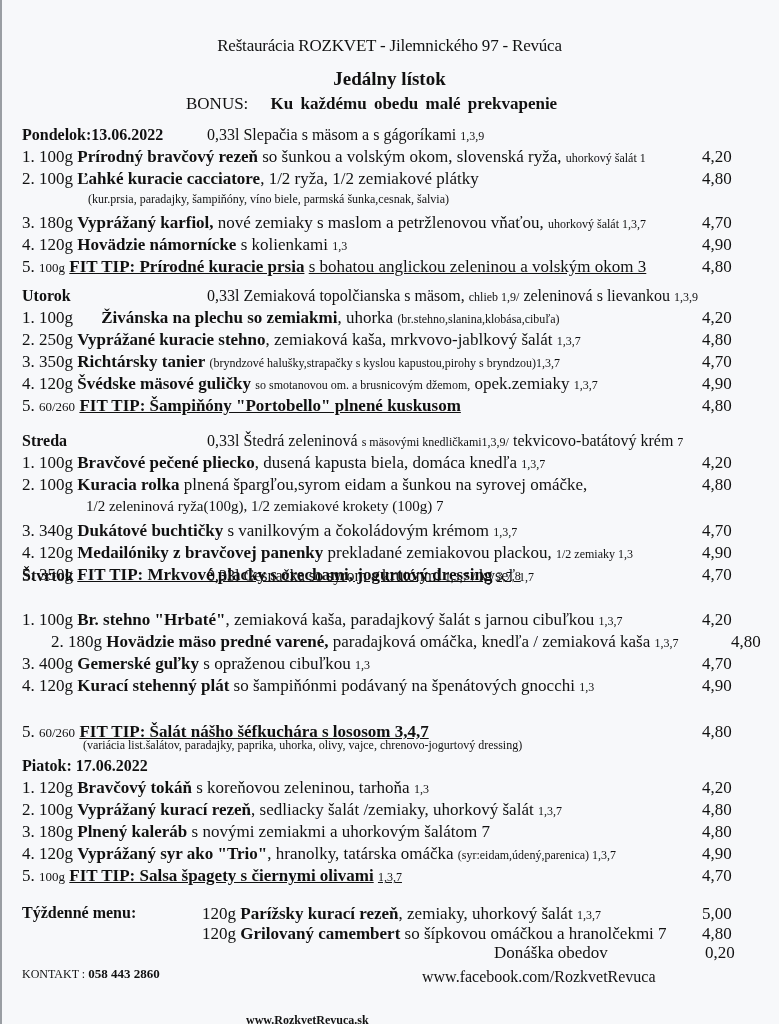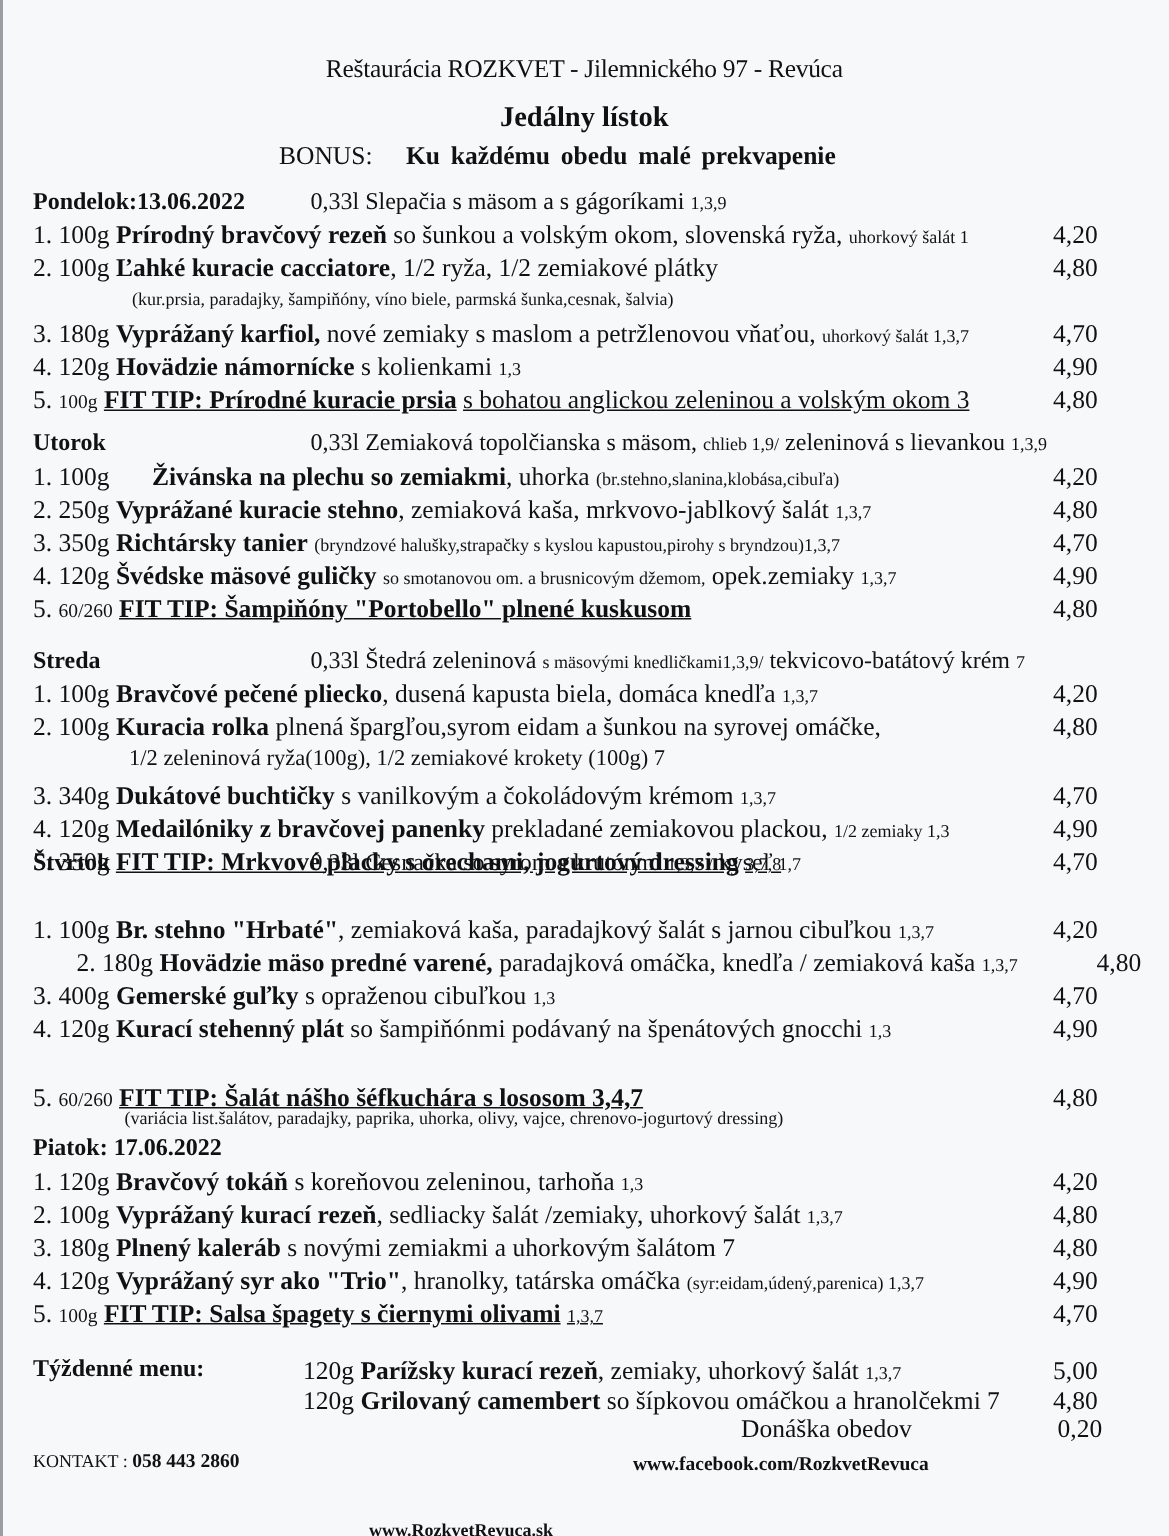--- a/index.html
+++ b/index.html
@@ -31,21 +31,21 @@
   .note { position: absolute; font-size: 12px; white-space: nowrap; }
 
   .weekly-label { left: 22px; top: 904px; font-size: 16px; font-weight: bold; }
   .weekly-row { position: absolute; left: 202px; font-size: 17px; height: 20px; line-height: 20px; white-space: nowrap; }
   .weekly-row .price { position: absolute; left: 500px; top: 0; }
   .delivery { left: 494px; top: 943px; font-size: 17px; }
   .delivery-price { left: 705px; top: 943px; font-size: 17px; }
   .contact { left: 22px; top: 966px; font-size: 12px; }
   .contact b { font-size: 13px; }
   .web { left: 246px; top: 968px; font-size: 12px; font-weight: bold; margin-top: 45px; }
-  .fb { left: 422px; top: 968px; font-size: 13px; font-weight: bold; }
+  .fb { left: 422px; top: 968px; font-size: 16px; font-weight: normal; }
   .scan-edge { position: absolute; left: 0; top: 0; width: 2px; height: 1024px; background: #9a9ea3; }
 </style>
 </head>
 <body>
 
 <div class="page">
   <div class="scan-edge"></div>
 
   <div class="abs hdr-restaurant">Reštaurácia ROZKVET - Jilemnického 97 - Revúca</div>
   <div class="abs hdr-title">Jedálny lístok</div>

